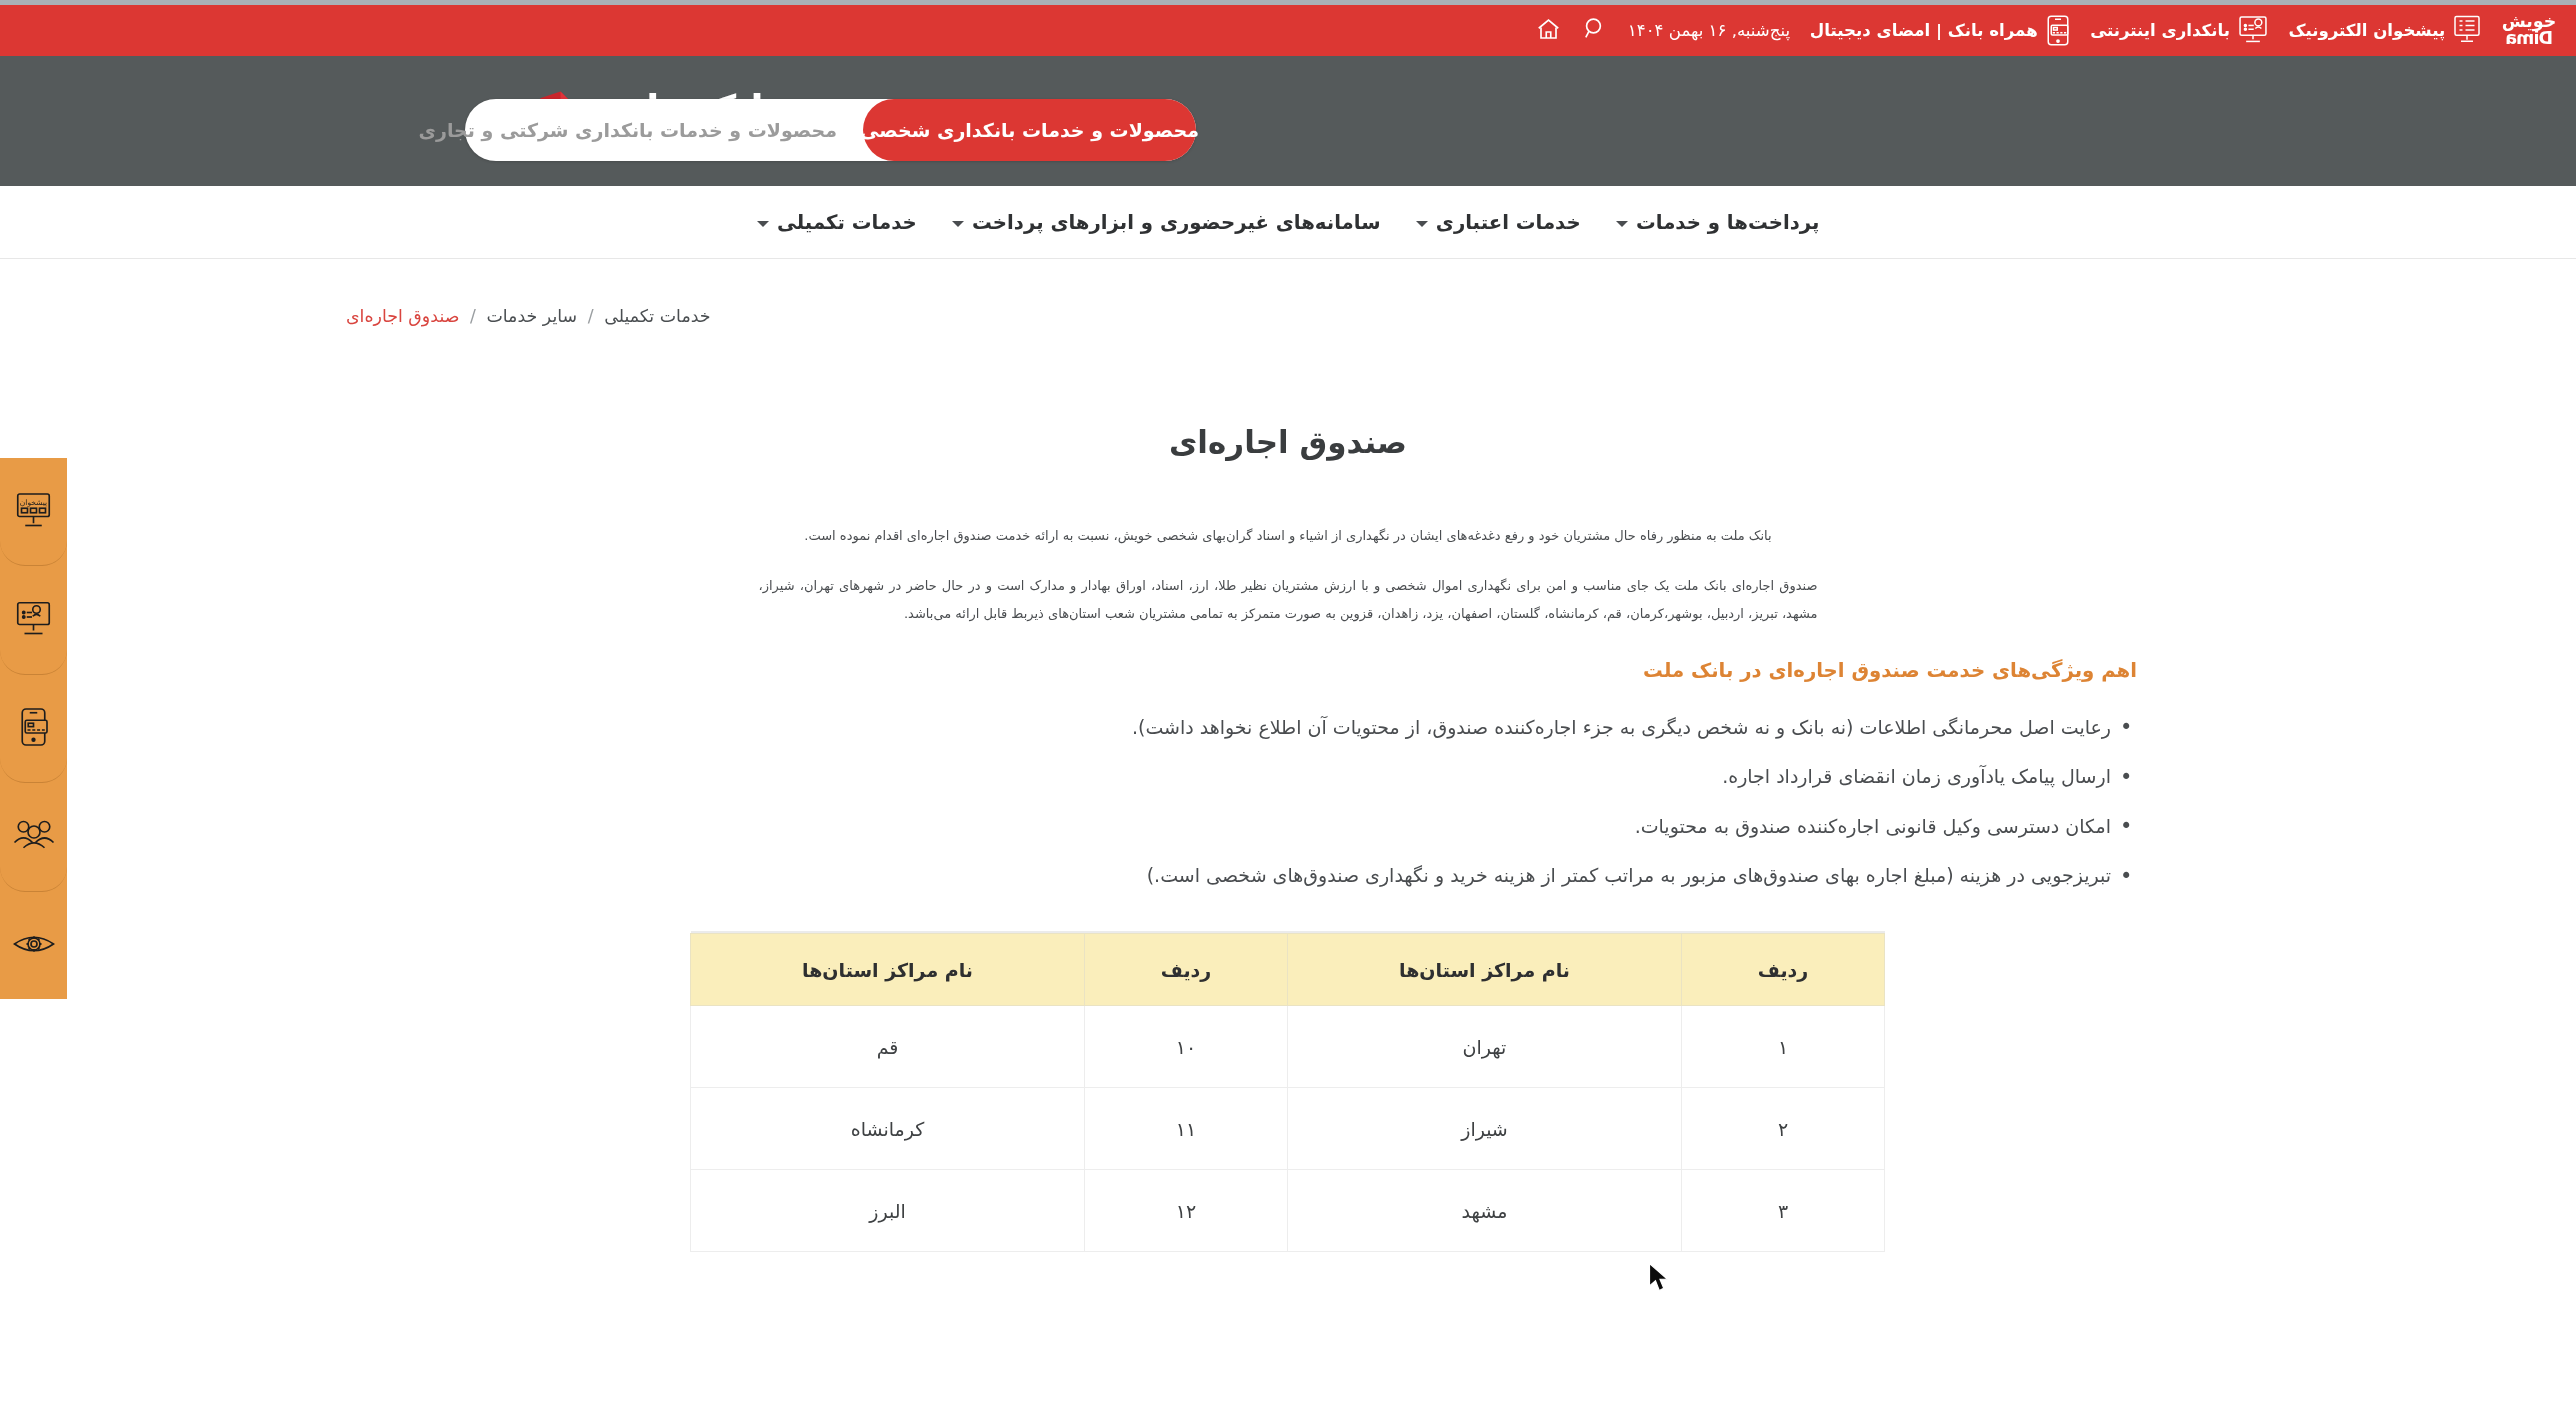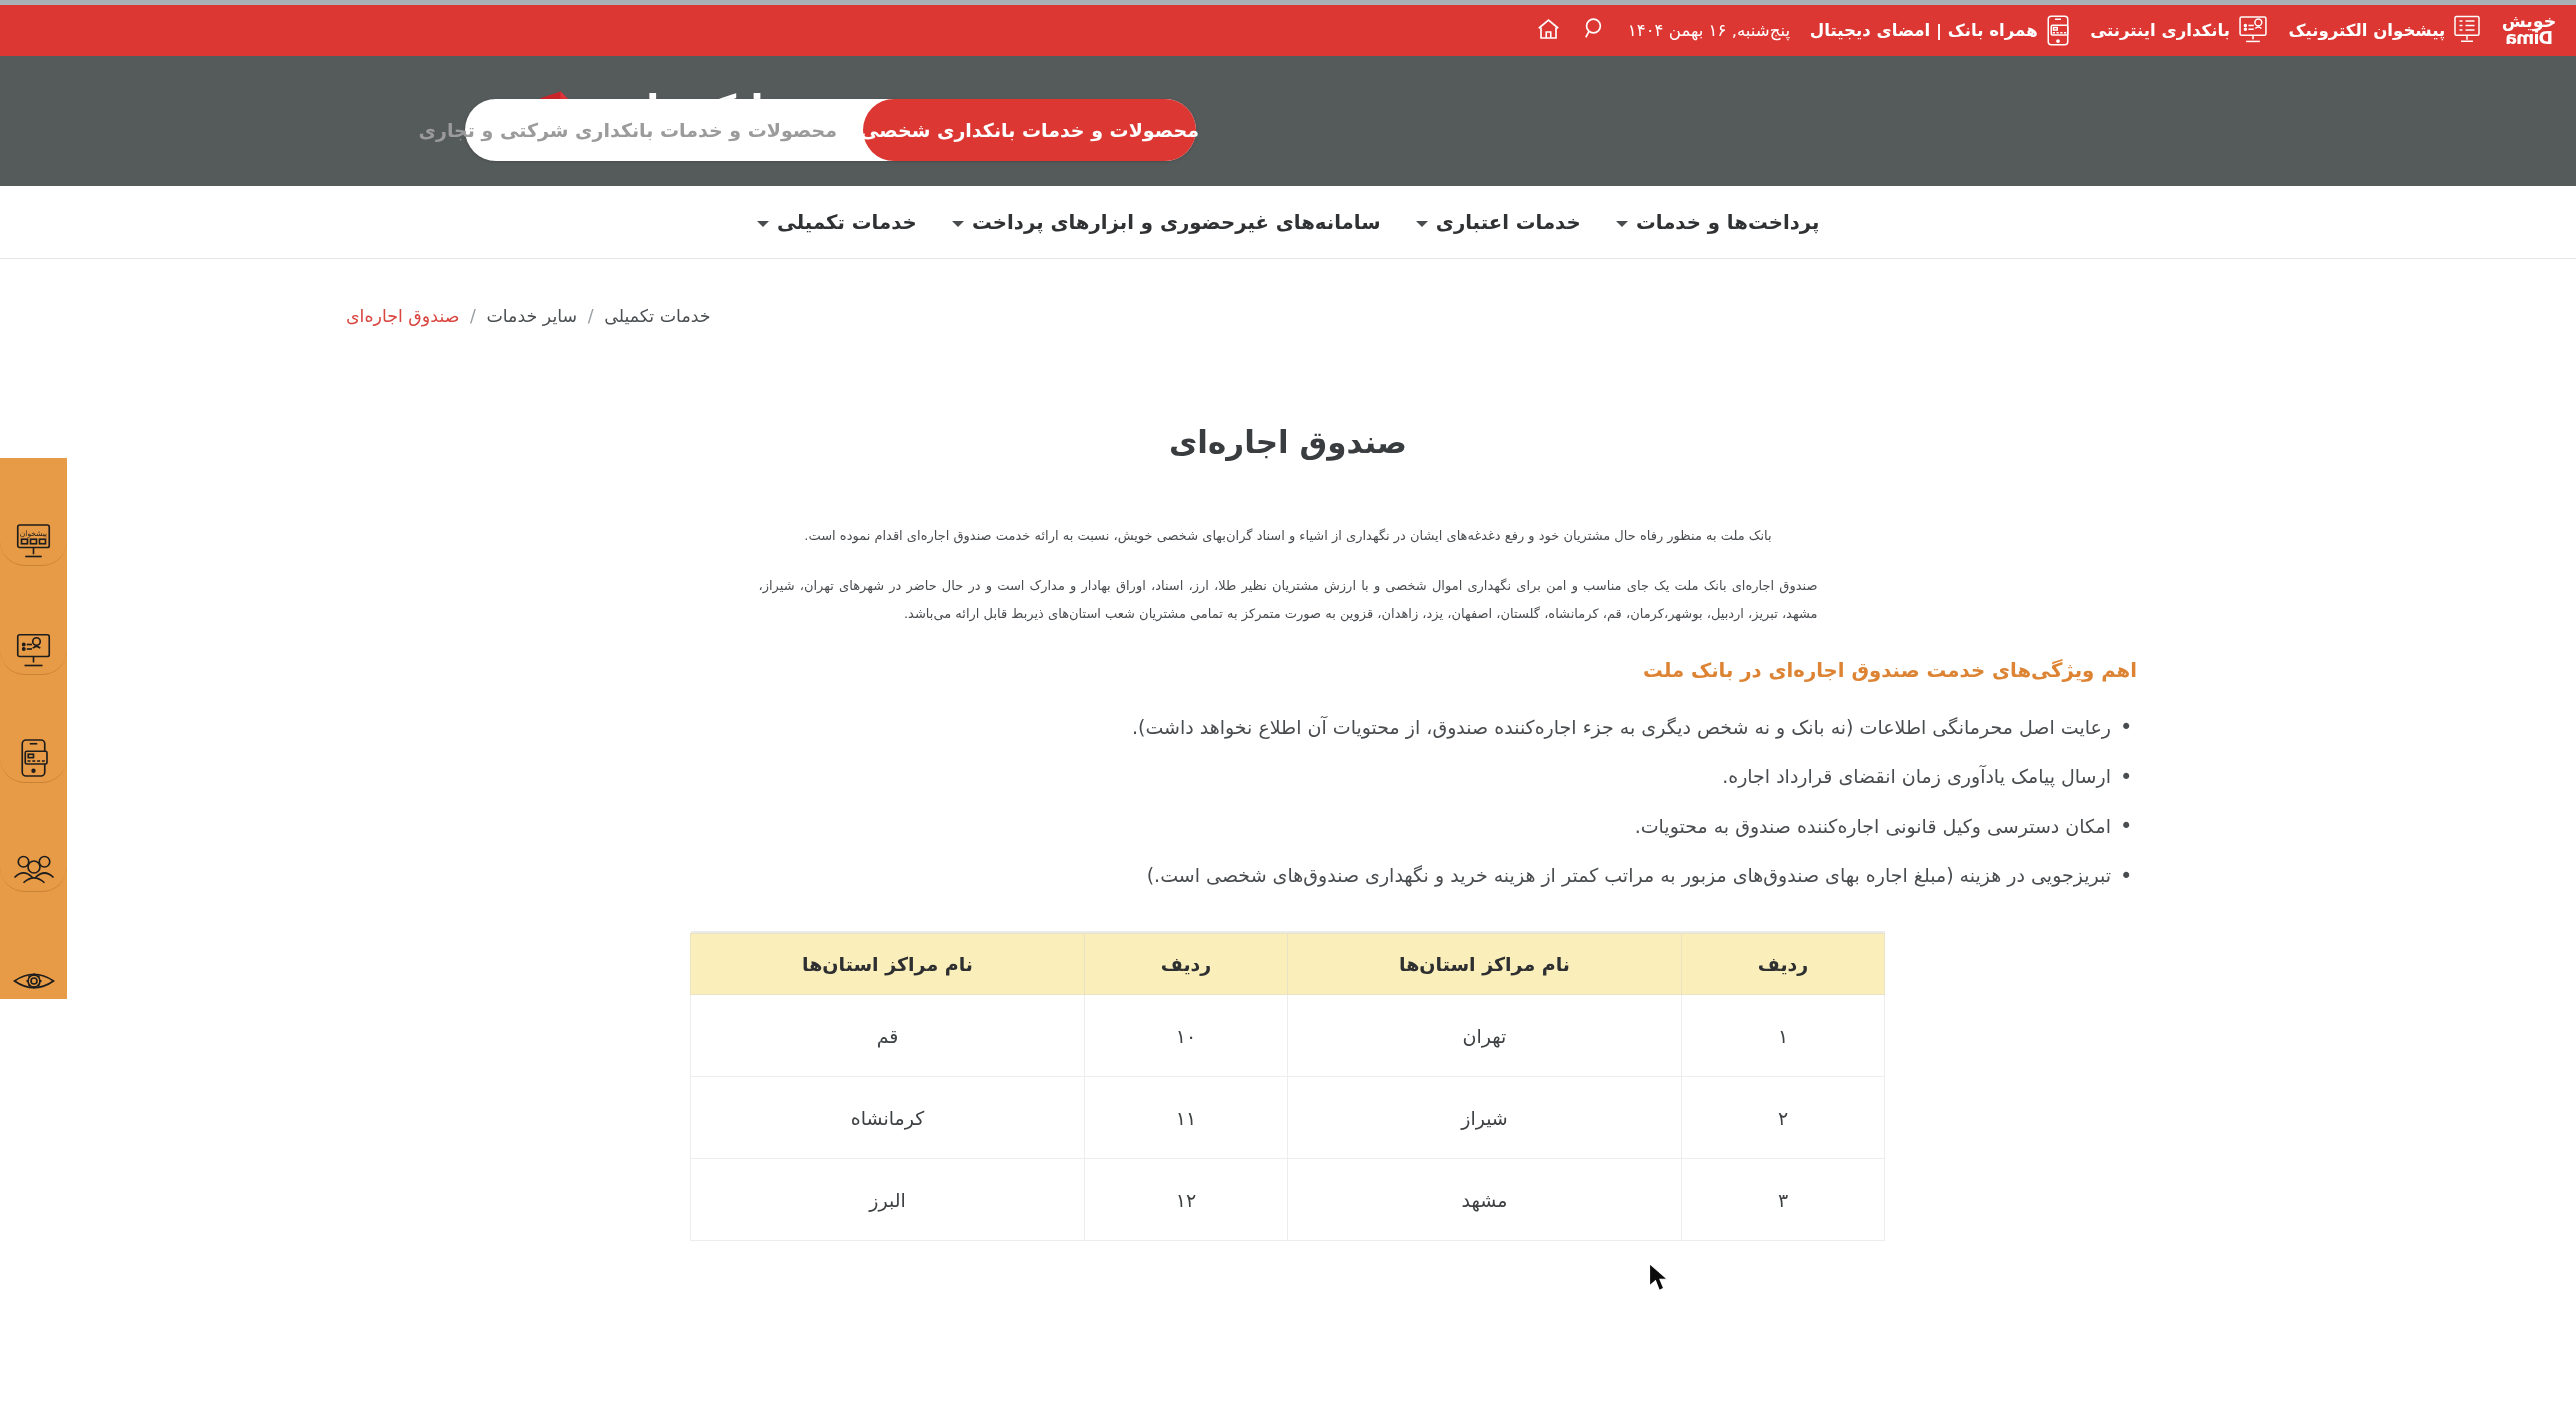--- a/index.html
+++ b/index.html
@@ -120,21 +120,21 @@
   .crumb-sep { font-size: 17.4px; color: #9a9ea1; }
   .crumb-active { color: #d9453f; cursor: default; }
 
   
   .sidebar {
     position: absolute; top: 458px; left: 0; width: 67px; height: 541px;
     background: #e89b46;
     display: flex; flex-direction: column;
   }
   .sb-item {
-    flex: 1; display: flex; align-items: flex-end; justify-content: center;
+    flex: 1; display: flex; align-items: center; justify-content: center;
     border-bottom: 0.8px solid #c98336; cursor: pointer; border-radius: 25px;
   }
   .sb-item:last-child { border-bottom: none; }
 
   
   .content {
     position: absolute; top: 424px; left: 0; width: 2576px;
     padding: 0 106px;
     direction: rtl;
   }
@@ -171,21 +171,21 @@
     margin: 36px auto 0 auto; width: 1194px;
     border-top: 2.3px solid #ebebeb;
   }
   table.grid {
     border-collapse: collapse; width: 1194px; table-layout: fixed;
     direction: rtl;
   }
   table.grid th {
     background: #faeebb; color: #2e2f30;
     font-size: 19px; font-weight: bold;
-    height: 61px; text-align: center;
+    height: 72px; text-align: center;
     border: 0.8px solid #eae3c3;
   }
   table.grid td {
     background: #ffffff; color: #3e4143;
     font-size: 19px; height: 82px; text-align: center;
     border: 0.8px solid #ededed; vertical-align: middle;
   }
   .col-num { width: 203px; }
   .col-city { width: 394px; }
 

